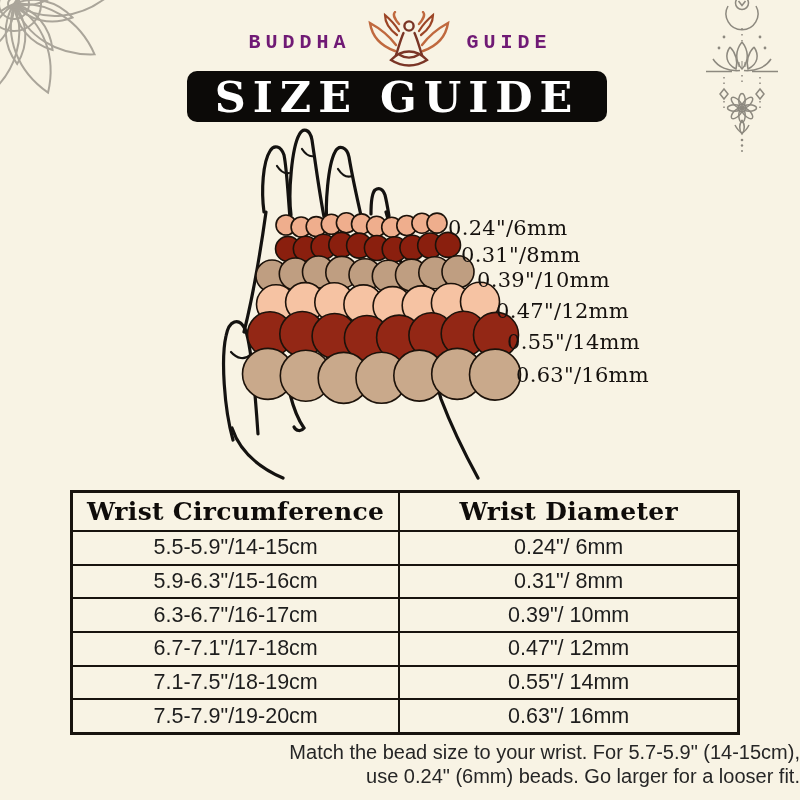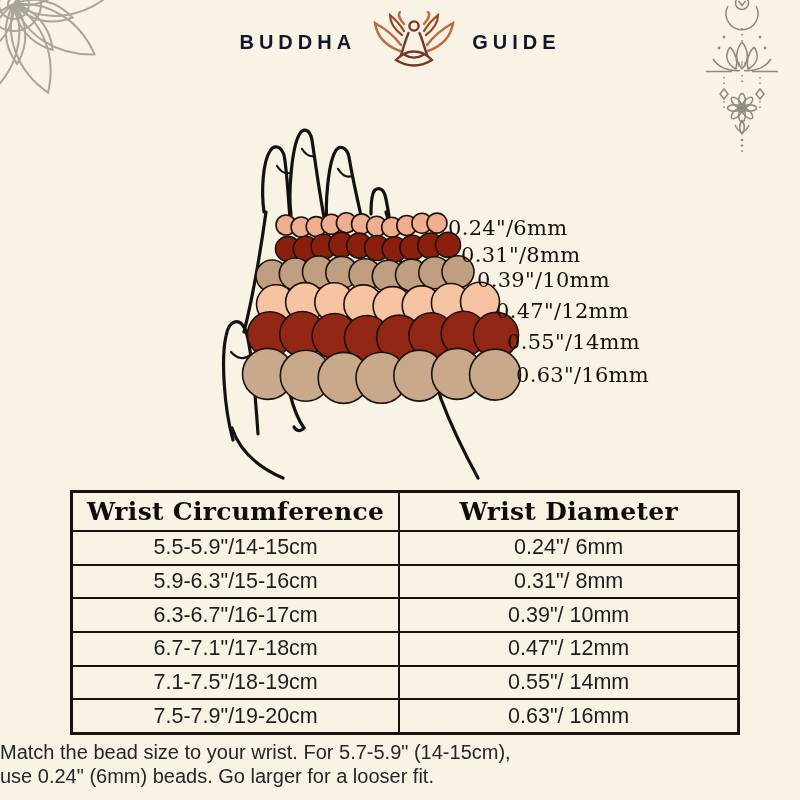--- a/index.html
+++ b/index.html
@@ -7,22 +7,22 @@
     position:relative;width:800px;height:800px;margin:0 auto;
     background:#f8f3e4;overflow:hidden;
     font-family:"DejaVu Serif",serif;
   }
   
   .logo-row{
     position:absolute;top:10px;left:0;width:100%;height:64px;
     display:flex;align-items:center;justify-content:center;gap:16px;
   }
   .logo-word{
-    font-family:Liberation Sans, sans-serif;font-weight:600;
-    font-size:20px;letter-spacing:5px;color:#0f172a;
+    font-family:Liberation Mono, monospace;font-weight:600;
+    font-size:20px;letter-spacing:5px;color:#701a75;
   }
   
   .title-bar{
     position:absolute;left:187px;top:71px;width:420px;height:51px;
     background:#0c0a08;border-radius:10px;
     display:flex;align-items:center;justify-content:center;
   }
   .title-text{
     color:#ffffff;font-family:"DejaVu Serif",serif;font-weight:700;
     font-size:43px;letter-spacing:7px;white-space:nowrap;
@@ -52,21 +52,21 @@
   .t-cell.c2{flex:1;}
   .header .t-cell{
     font-family:"DejaVu Serif",serif;font-size:25px;font-weight:600;color:#0f0c0a;
     letter-spacing:.3px;
   }
   .t-row:not(.header) .t-cell{
     font-family:"Liberation Sans",sans-serif;font-size:21.5px;color:#1d1d1d;
   }
   
   .footer-note{
-    position:absolute;left:0;top:741px;width:100%;text-align:left;
+    position:absolute;left:0;top:741px;width:100%;text-align:right;
     font-family:"Liberation Sans",sans-serif;font-size:20px;color:#262626;
     line-height:23.5px;
   }
   
   .mandala{position:absolute;left:0;top:0;}
   .ornament{position:absolute;left:680px;top:0;}
 </style>
 </head>
 <body>
 
@@ -161,20 +161,23 @@
           <path d="M 36.5 22 C 33 30 31.5 37 29 44"></path>
           <path d="M 47.5 22 C 51 30 52.5 37 55 44"></path>
           <path d="M 33 44 C 38 47.5 46 47.5 51 44"></path>
           <path d="M 24 49 C 30 42.5 36 40.5 42 40.5 C 48 40.5 54 42.5 60 49 C 53 53.5 47 54.5 42 54.5 C 37 54.5 31 53.5 24 49 Z"></path>
         </g>
       </g>
     </svg>
     <span class="logo-word">GUIDE</span>
   </div>
 
+  <div class="title-bar">
+    <span class="title-text">SIZE GUIDE</span>
+  </div>
 
   <svg class="hand-svg" width="800" height="362" viewBox="0 128 800 362" aria-hidden="true">
     <g fill="none" stroke="#141210" stroke-width="3.2" stroke-linecap="round">
 
       <path d="M 264 212 C 261 190 263 162 270 151 C 274 144 281 146 284 155 C 287 170 288 196 290 218"></path>
       <path d="M 277 166 C 281 172 285 174 289 173" stroke-width="2.2"></path>
 
       <path d="M 291 215 C 288 192 292 148 299 135 C 303 127 310 129 312 140 C 315 160 320 198 325 222"></path>
       <path d="M 302 149 C 306 155 310 157 314 156" stroke-width="2.2"></path>
 

